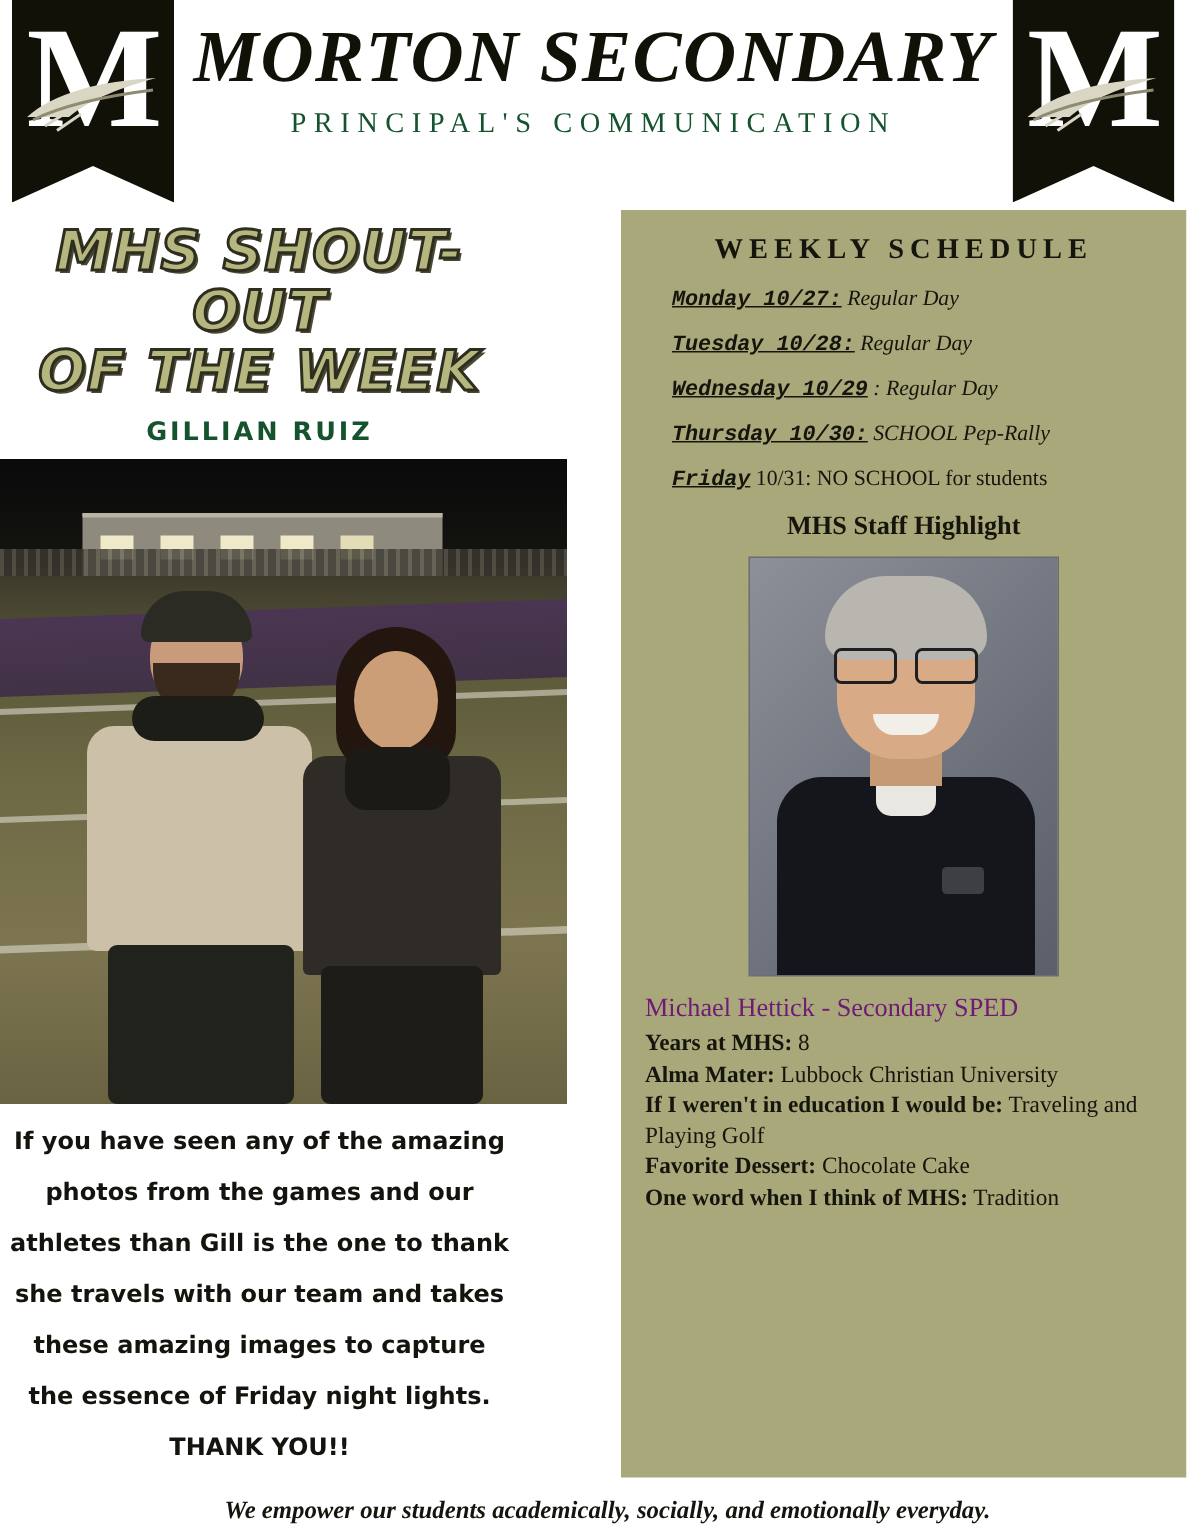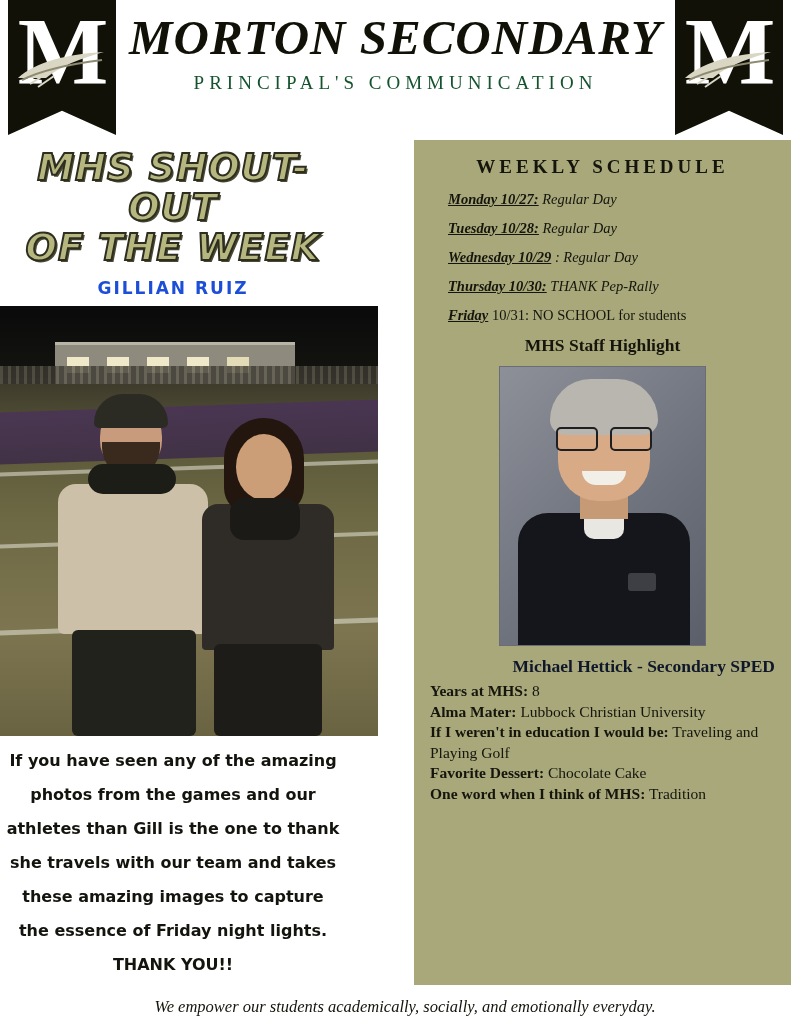--- a/index.html
+++ b/index.html
@@ -109,21 +109,21 @@
     text-shadow: 2px 2px 0 #4a4a33;
     margin: 0;
     text-transform: uppercase;
   }
   .shout-name {
     text-align: center;
     font-family: "DejaVu Sans", sans-serif;
     font-weight: bold;
     font-size: 17px;
     letter-spacing: 2px;
-    color: #1d4ed8;
+    color: #14532d;
     margin: 10px 0 8px 0;
     text-transform: uppercase;
   }
 
   
   .photo-main {
     position: relative;
     width: 378px;
     height: 430px;
     margin: 0 auto;
@@ -217,20 +217,21 @@
     font-family: "Liberation Serif", serif;
     font-size: 14.5px;
     line-height: 18px;
     color: #15150d;
     margin: 0 0 11px 18px;
   }
   .sched-item .day {
     font-weight: bold;
     font-style: italic;
     text-decoration: underline;
+    font-family: Liberation Mono, monospace;
   }
   .sched-item .det { font-style: italic; }
   .sched-item .det-plain { font-style: normal; }
 
   .staff-title {
     text-align: center;
     font-family: "Liberation Serif", serif;
     font-weight: bold;
     font-size: 17.5px;
     color: #15150d;
@@ -253,25 +254,25 @@
   }
   .sp-glasses:before { left:0; }
   .sp-glasses:after { right:0; }
   .sp-mouth { position:absolute; left:82px; top:104px; width:44px; height:14px; background:#f2eee8; border-radius:0 0 22px 22px; }
   .sp-neck { position:absolute; left:80px; top:124px; width:48px; height:28px; background:#c79a76; }
   .sp-shirt { position:absolute; left:18px; top:146px; width:172px; height:132px; background:#15161b; border-radius:30px 30px 0 0; }
   .sp-tee { position:absolute; left:84px; top:146px; width:40px; height:26px; background:#e9e7e2; border-radius:0 0 10px 10px; }
   .sp-logo { position:absolute; left:128px; top:206px; width:28px; height:18px; background:#3d3f45; border-radius:3px; }
 
   .staff-name {
-    text-align: right;
-    font-family: "Liberation Serif", serif;
-    font-weight: bold;
+    text-align: left;
+    font-family: "Liberation Serif", serif;
+    font-weight: normal;
     font-size: 17.5px;
-    color: #0f172a;
+    color: #701a75;
     margin: 10px 0 4px 0;
   }
   .staff-line {
     font-family: "Liberation Serif", serif;
     font-size: 15.5px;
     line-height: 20.5px;
     color: #15150d;
     margin: 0;
   }
   .staff-line b { font-weight: bold; }
@@ -283,21 +284,21 @@
     left: 0;
     width: 791px;
     height: 34px;
     display: flex;
     align-items: center;
     justify-content: center;
     background: #ffffff;
   }
   .footer-text {
     font-family: "Liberation Serif", serif;
-    font-weight: normal;
+    font-weight: bold;
     font-style: italic;
     font-size: 16.5px;
     color: #15150d;
     margin-left: 19px;
   }
 </style>
 </head>
 <body>
 
 <div class="header">
@@ -379,21 +380,21 @@
     <p class="sched-item">
       <span class="day">Tuesday 10/28:</span>
       <span class="det">Regular Day</span>
     </p>
     <p class="sched-item">
       <span class="day">Wednesday 10/29</span>
       <span class="det">: Regular Day</span>
     </p>
     <p class="sched-item">
       <span class="day">Thursday 10/30:</span>
-      <span class="det">  THANK Pep-Rally</span>
+      <span class="det">  SCHOOL Pep-Rally</span>
     </p>
     <p class="sched-item">
       <span class="day">Friday</span>
       <span class="det-plain"> 10/31: NO SCHOOL for students</span>
     </p>
 
     <div class="staff-title">MHS Staff Highlight</div>
 
     <div class="staff-photo">
       <div class="sp-shirt"></div>

